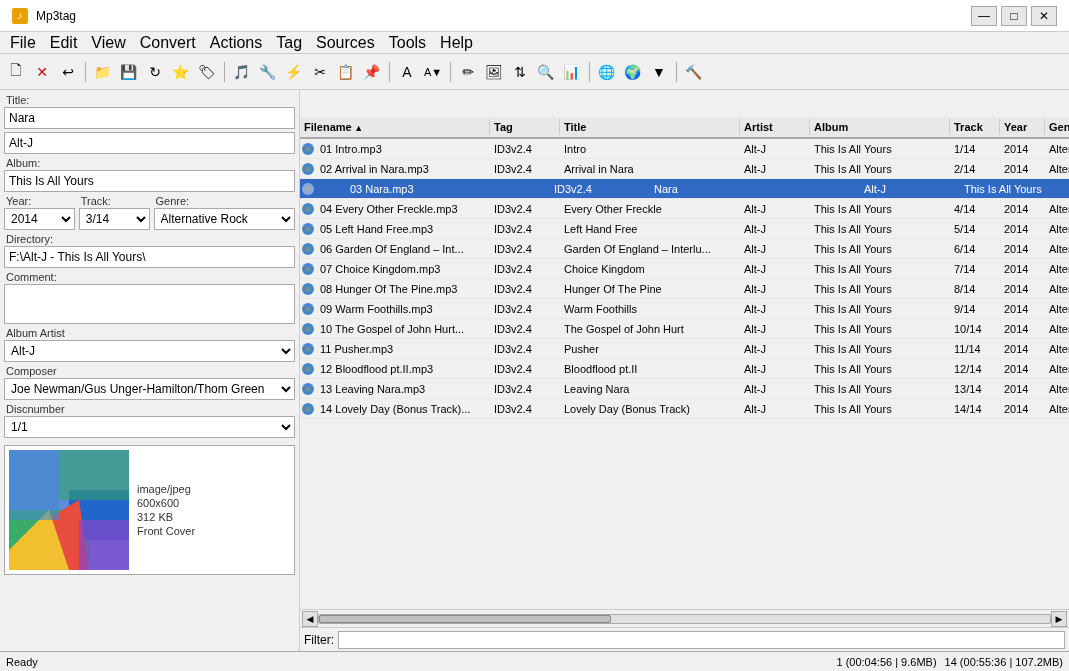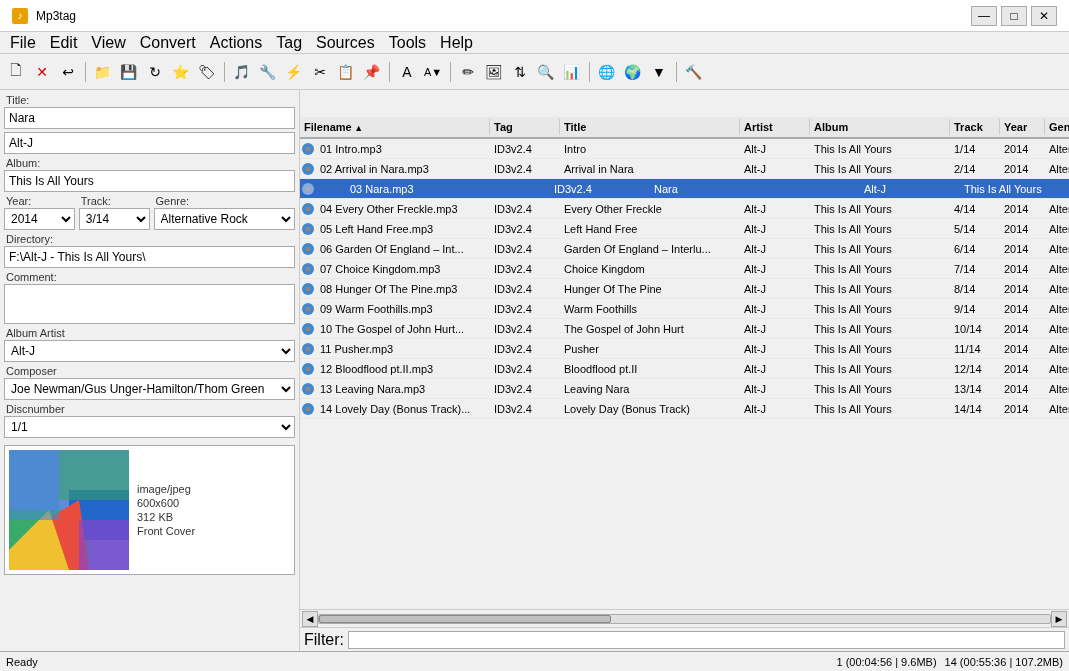--- a/index.html
+++ b/index.html
@@ -60,21 +60,21 @@
     .cd-icon { width: 12px; height: 12px; border-radius: 50%; background: radial-gradient(circle, #888 30%, #4488cc 30%, #4488cc 80%, #888 80%); }
     .cd-icon-sel { width: 12px; height: 12px; border-radius: 50%; background: radial-gradient(circle, #aaa 30%, #88aadd 30%, #88aadd 80%, #aaa 80%); }
 
     
     .hscroll-bar { height: 18px; background: #f0f0f0; border-top: 1px solid #ccc; display: flex; align-items: center; padding: 0 2px; }
     .hscroll-track { flex: 1; height: 10px; background: #e0e0e0; border: 1px solid #aaa; border-radius: 2px; position: relative; }
     .hscroll-thumb { position: absolute; left: 0; top: 0; width: 40%; height: 100%; background: #c0c0c0; border: 1px solid #888; border-radius: 2px; cursor: pointer; }
 
     
     .filter-bar { display: flex; align-items: center; padding: 2px 4px; border-top: 1px solid #ccc; background: #f0f0f0; height: 24px; gap: 4px; }
-    .filter-label { font-size: 16px; }
+    .filter-label { font-size: 12px; }
     .filter-input { flex: 1; height: 18px; border: 1px solid #aaa; background: white; padding: 1px 4px; font-size: 11px; }
 
     
     .status-bar { display: flex; align-items: center; justify-content: space-between; padding: 2px 6px; border-top: 1px solid #aaa; background: #f0f0f0; height: 20px; font-size: 11px; text-align: right; }
     .status-right { display: flex; gap: 8px; }
 
     
     .col-header.sorted::after { content: ' ▲'; font-size: 9px; }
   </style>
 </head>

